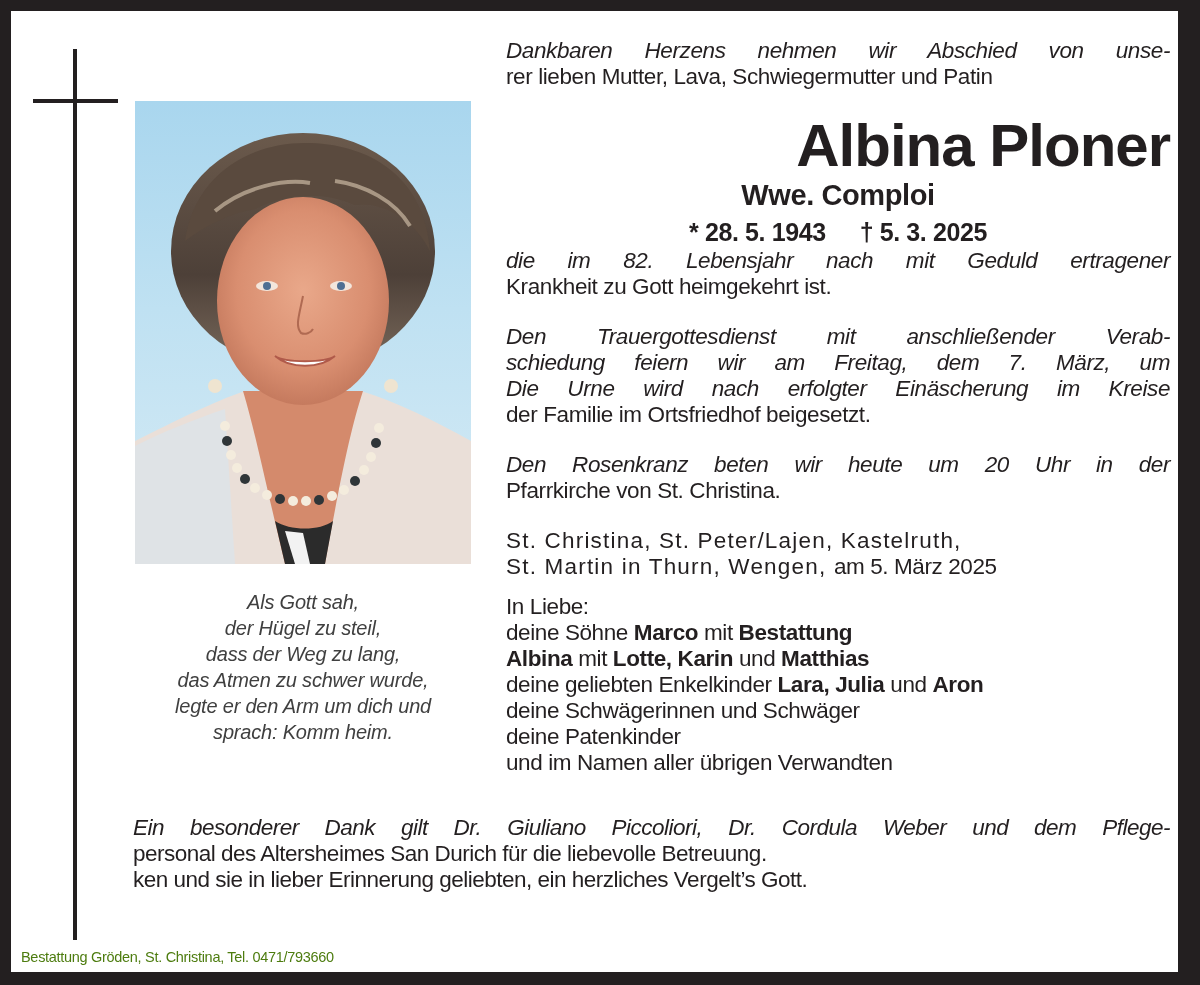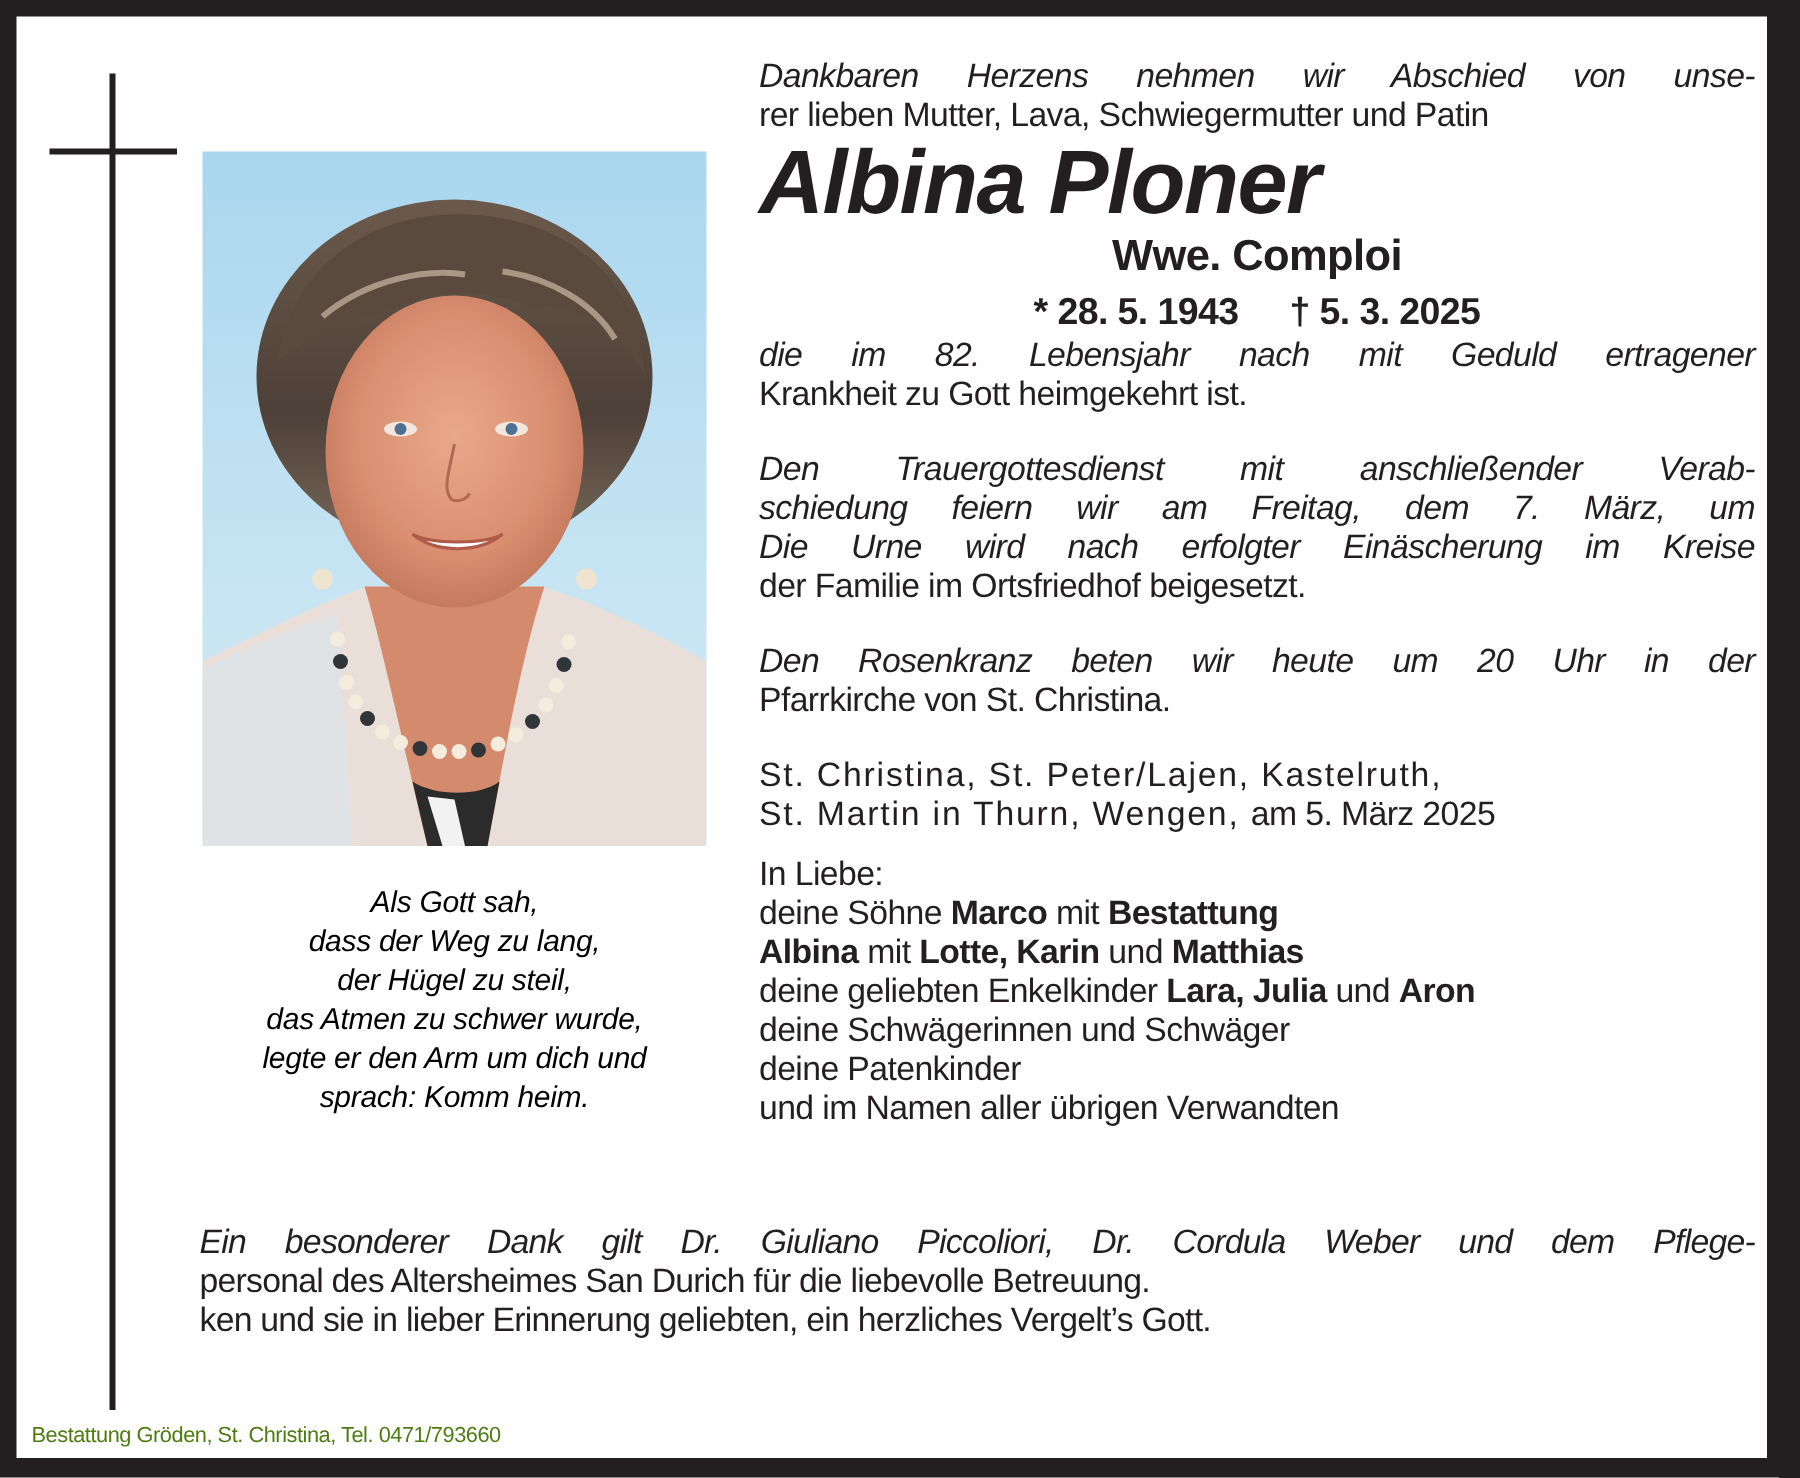--- a/index.html
+++ b/index.html
@@ -35,48 +35,47 @@
     }
     .photo svg { display: block; }
     
     .poem {
       position: absolute; left: 124px; top: 578px;
       width: 336px;
       text-align: center;
       font-style: italic;
       font-size: 20px;
       line-height: 26px;
-      color: #000000;
+      color: #404040;
       letter-spacing: -0.2px;
     }
     .poem div { white-space: nowrap; }
     
     .right {
       position: absolute; left: 495px; top: 27px;
       width: 664px;
       font-size: 22.5px;
       line-height: 26px;
       letter-spacing: -0.4px;
     }
     .line { white-space: nowrap; }
     .justify {
       text-align: justify;
       text-align-last: justify;
       white-space: nowrap;
       font-style: italic;
     }
     .intro { font-size: 22.5px; }
     .name {
-      text-align: left;
+      text-align: right;
       font-weight: bold;
       font-size: 60px;
       line-height: 64px;
       letter-spacing: -1px;
-      margin-top: 0;
-      font-style: italic;
+      margin-top: 24px;
     }
     .widow {
       text-align: center;
       font-weight: bold;
       font-size: 29px;
       line-height: 34px;
       margin-top: 0px;
     }
     .dates {
       text-align: center;
@@ -179,22 +178,22 @@
         <circle cx="229" cy="369" r="5" fill="#f4ecdd"></circle>
         <circle cx="236" cy="356" r="5" fill="#f4ecdd"></circle>
         <circle cx="241" cy="342" r="5" fill="#2f3538"></circle>
         <circle cx="244" cy="327" r="5" fill="#f4ecdd"></circle>
       </g>
     </svg>
   </div>
 
   <div class="poem">
     <div>Als Gott sah,</div>
+    <div>der Hügel zu steil,</div>
     <div>dass der Weg zu lang,</div>
-    <div>der Hügel zu steil,</div>
     <div>das Atmen zu schwer wurde,</div>
     <div>legte er den Arm um dich und</div>
     <div>sprach: Komm heim.</div>
   </div>
 
   <div class="right">
     <div class="intro">
       <div class="justify">Dankbaren Herzens nehmen wir Abschied von unse-</div>
       <div class="line">rer lieben Mutter, Lava, Schwiegermutter und Patin</div>
     </div>

